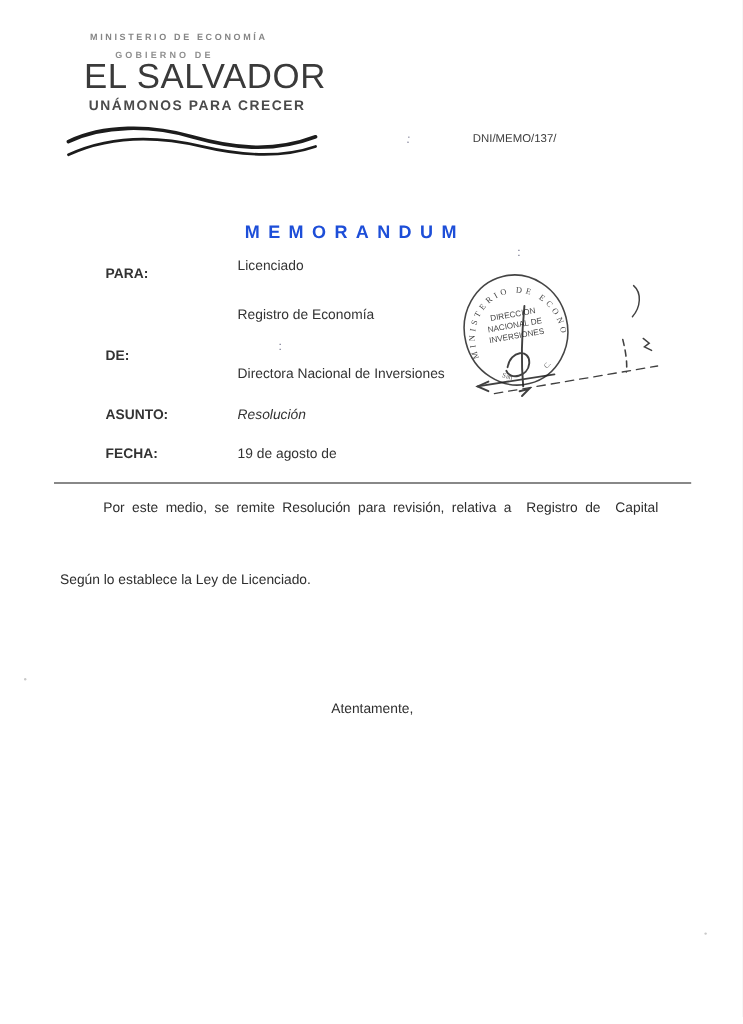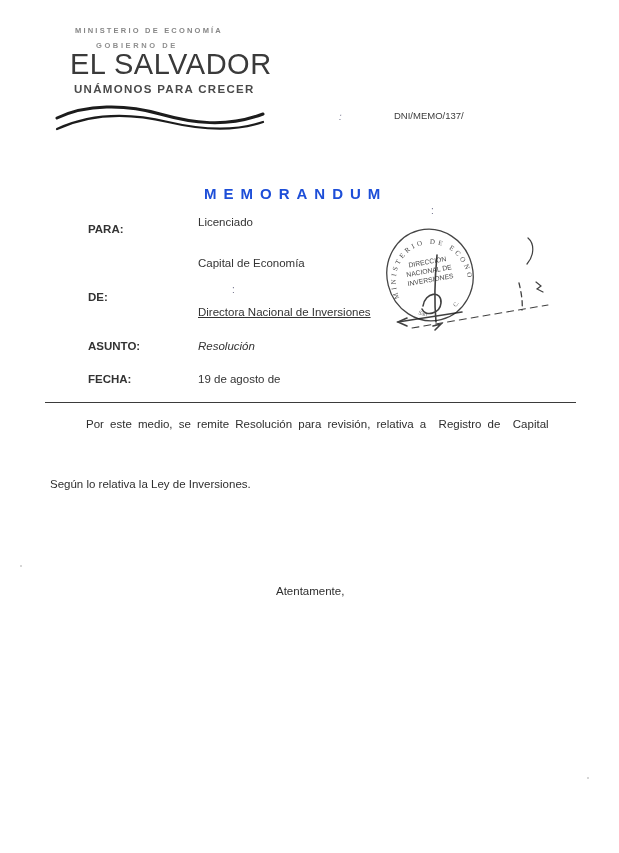--- a/index.html
+++ b/index.html
@@ -46,21 +46,21 @@
     color: #1d4ed8;
   }
 
   
   .field-label { font-size: 11.5px; font-weight: bold; color: #333; }
   .field-value { font-size: 11.5px; color: #333; }
   .lbl-para   { left: 88px;  top: 223px; }
   .val-para1  { left: 198px; top: 216px; }
   .val-para2  { left: 198px; top: 257px; }
   .lbl-de     { left: 88px;  top: 291px; }
-  .val-de     { left: 198px; top: 306px; text-decoration: underline; }
+  .val-de     { left: 198px; top: 306px; }
   .lbl-asunto { left: 88px;  top: 340px; }
   .val-asunto { left: 198px; top: 340px; font-style: italic; }
   .lbl-fecha  { left: 88px;  top: 373px; }
   .val-fecha  { left: 198px; top: 373px; }
 
   
   .divider {
     position: absolute;
     left: 45px; top: 402px; width: 531px; height: 0;
     border-bottom: 1.6px solid #3b3b3b;
@@ -99,21 +99,21 @@
     <path d="M 3,17 C 32,3 72,3 106,13 C 138,22 172,27 209,13" fill="none" stroke="#1c1c1c" stroke-width="3" stroke-linecap="round"></path>
     <path d="M 3,28 C 40,11 80,13 114,21 C 148,29 180,31 209,21" fill="none" stroke="#1c1c1c" stroke-width="2.2" stroke-linecap="round"></path>
   </svg>
 
   <div class="abs reference">DNI/MEMO/137/</div>
 
   <div class="abs memo-title">MEMORANDUM</div>
 
   <div class="abs field-label lbl-para">PARA:</div>
   <div class="abs field-value val-para1">Licenciado</div>
-  <div class="abs field-value val-para2">Capital de Economía</div>
+  <div class="abs field-value val-para2">Registro de Economía</div>
 
   <div class="abs field-label lbl-de">DE:</div>
   <div class="abs field-value val-de">Directora Nacional de Inversiones</div>
 
   <div class="abs field-label lbl-asunto">ASUNTO:</div>
   <div class="abs field-value val-asunto">Resolución</div>
 
   <div class="abs field-label lbl-fecha">FECHA:</div>
   <div class="abs field-value val-fecha">19 de agosto de</div>
 
@@ -149,21 +149,21 @@
       <path d="M 34,110 L 170,87" stroke-width="1.1" stroke-dasharray="7 5"></path>
       <path d="M 141,65 C 143,73 145,84 144,92" stroke-width="1.3" stroke-dasharray="5 4"></path>
       <path d="M 158,64 l 5,4 l -4,3 l 6,3" stroke-width="1.2"></path>
       <path d="M 150,20 C 157,26 156,38 149,46" stroke-width="1.2"></path>
     </g>
   </svg>
 
   <div class="divider"></div>
 
   <div class="abs body-p1">Por este medio, se remite Resolución para revisión, relativa a  Registro de  Capital</div>
-  <div class="abs body-p2">Según lo relativa la Ley de Inversiones.</div>
+  <div class="abs body-p2">Según lo establece la Ley de Licenciado.</div>
   <div class="abs closing">Atentamente,</div>
 
   <div class="abs artifact art-1">:</div>
   <div class="abs artifact art-2">:</div>
   <div class="abs artifact art-3">:</div>
   <div class="speck speck-1"></div>
   <div class="speck speck-2"></div>
 
 </div>
 

